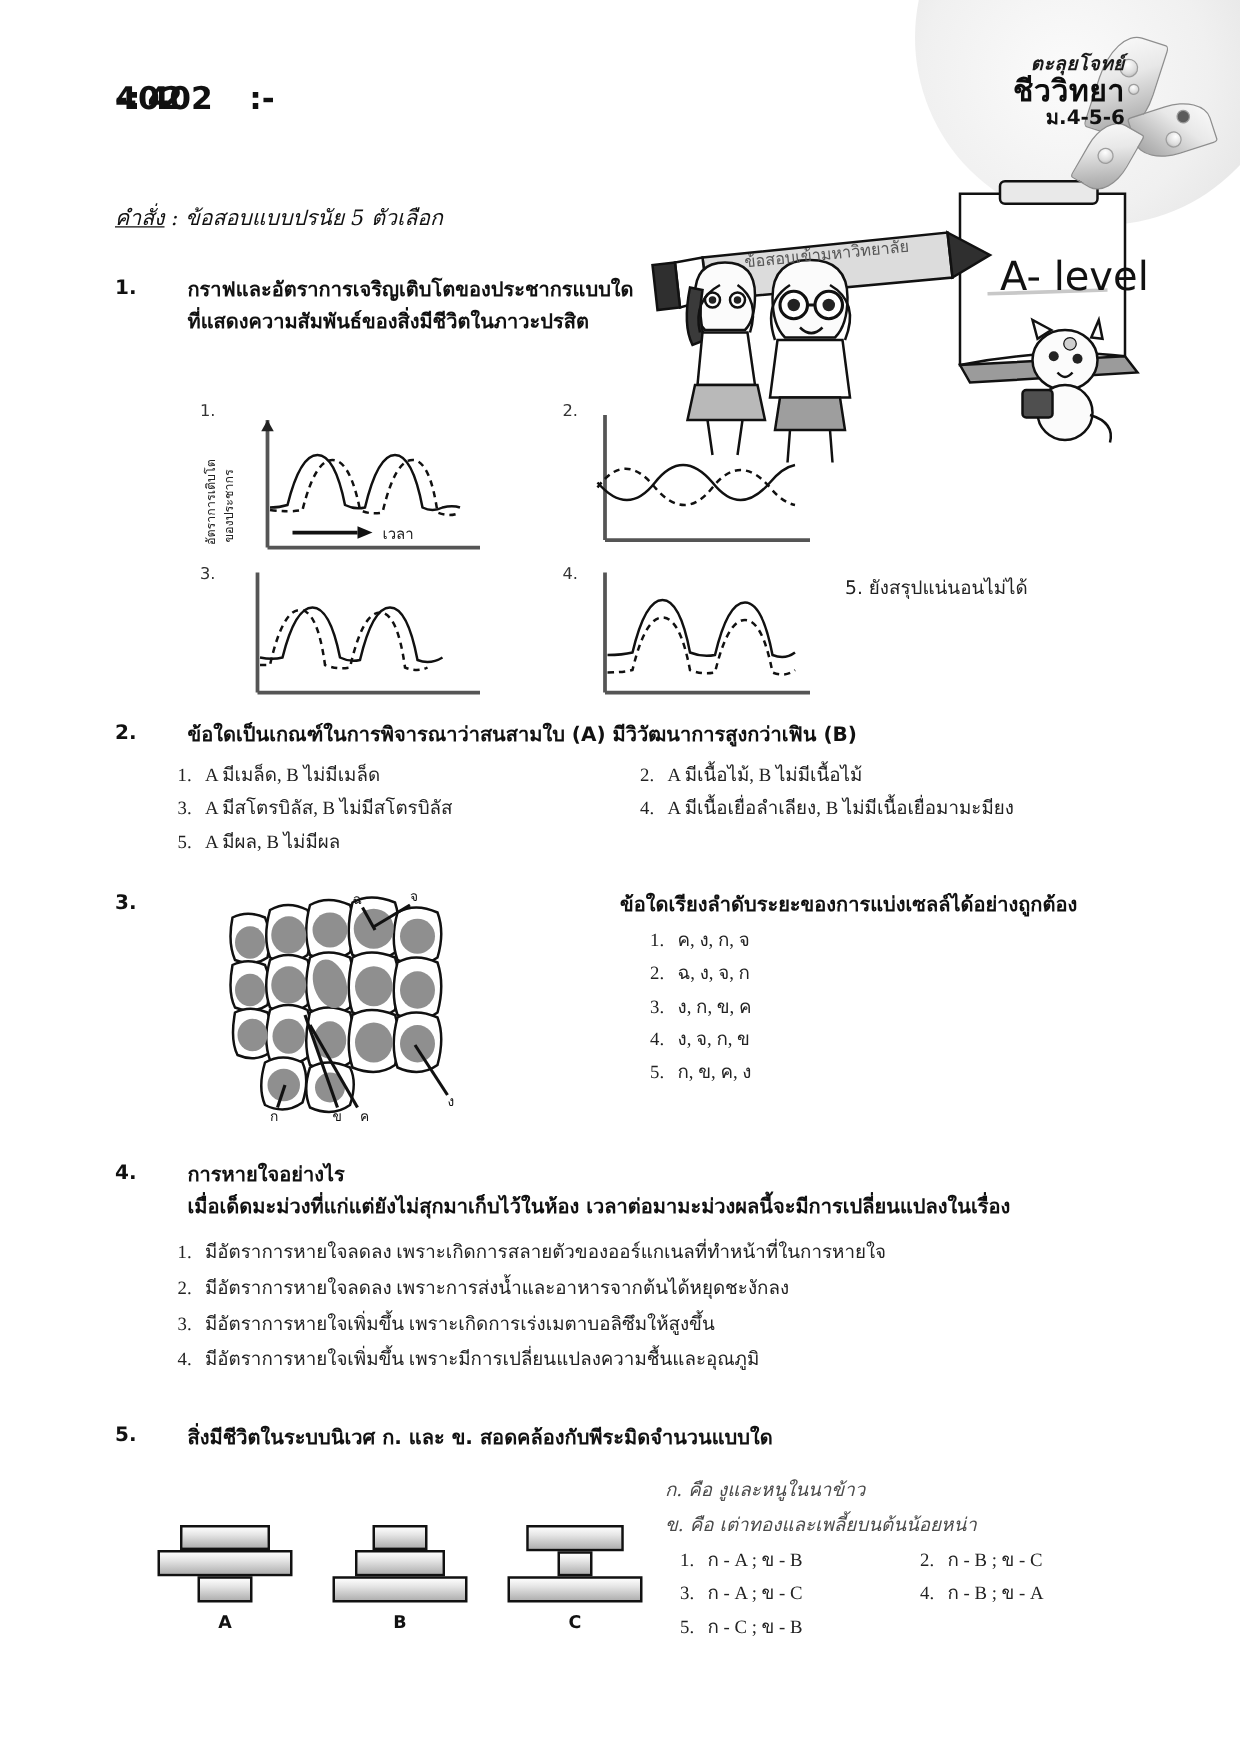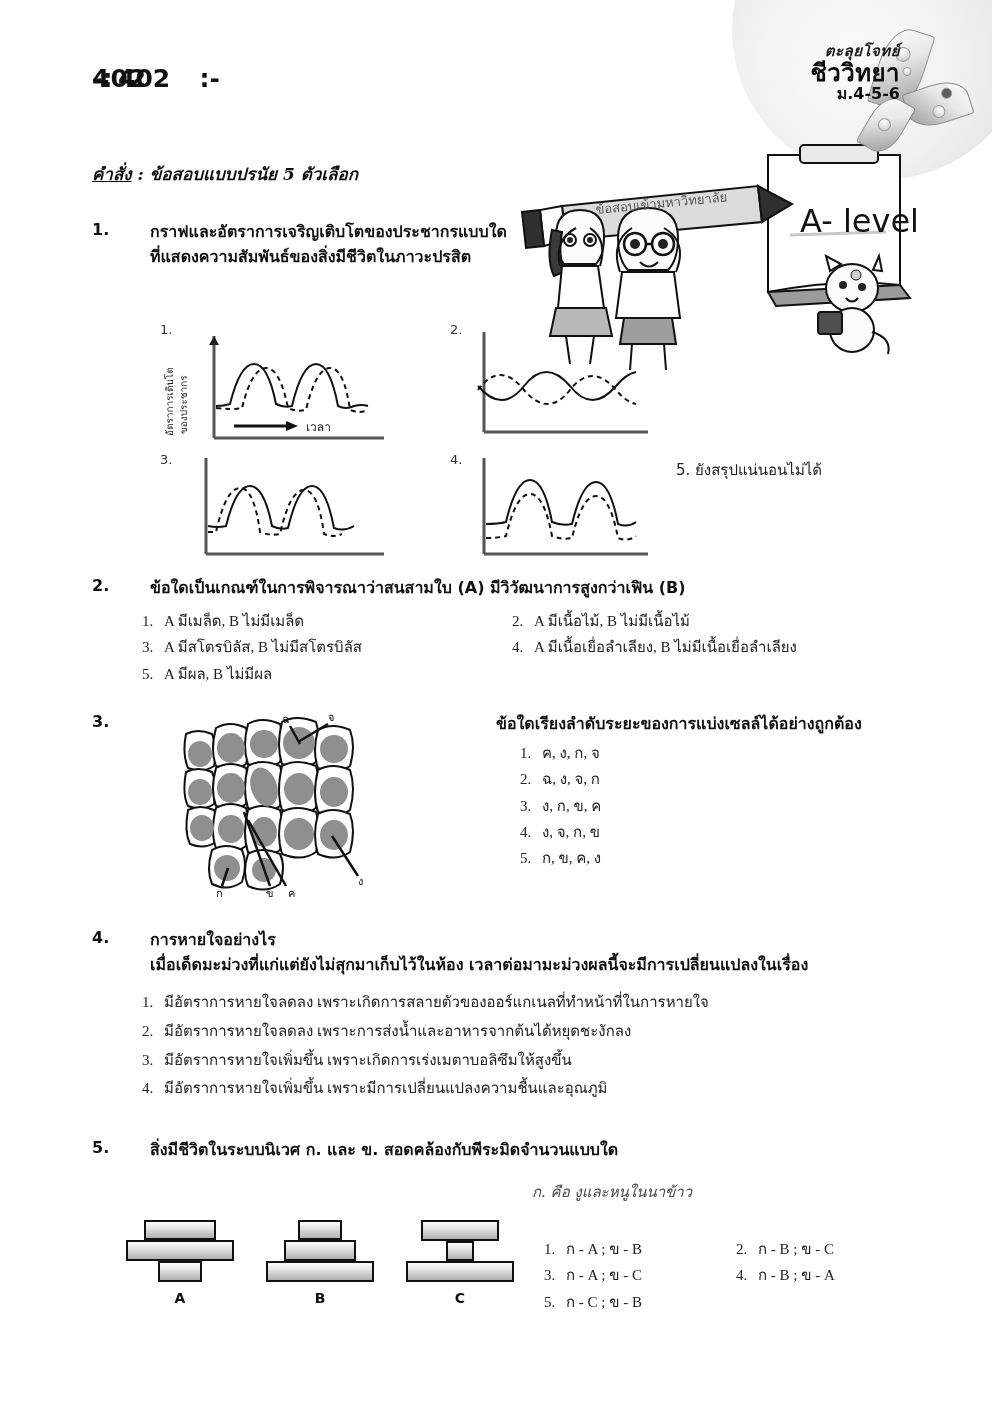--- a/index.html
+++ b/index.html
@@ -93,21 +93,21 @@
     background: radial-gradient(circle at 35% 30%, #ffffff 0%, #dcdcdc 60%, #a8a8a8 100%);
     border: 1px solid #9d9d9d;
   }
 
   
   .instruction {
     position: absolute;
     left: 92px; top: 160px;
     font-family: "DejaVu Serif", serif;
     font-style: italic;
-    font-weight: 700;
+    font-weight: 400;
     font-size: 17px;
     color: #111;
   }
   .instruction .u { text-decoration: underline; }
 
   
   .q {
     position: absolute;
     display: flex;
     align-items: flex-start;
@@ -385,21 +385,21 @@
     </div>
     <div class="opt">
       <span class="opt-n">5.</span><span>A มีผล, B ไม่มีผล</span>
     </div>
   </div>
   <div style="position:absolute; left:512px; top:608px; width:460px;">
     <div class="opt">
       <span class="opt-n">2.</span><span>A มีเนื้อไม้, B ไม่มีเนื้อไม้</span>
     </div>
     <div class="opt">
-      <span class="opt-n">4.</span><span>A มีเนื้อเยื่อลำเลียง, B ไม่มีเนื้อเยื่อลำเลียง</span>
+      <span class="opt-n">4.</span><span>A มีเนื้อเยื่อลำเลียง, B ไม่มีเนื้อเยื่อมามะมียง</span>
     </div>
   </div>
 
   <div class="q-num" style="position:absolute; left:92px; top:712px;">3.</div>
 
   <div id="q3-diagram">
     <svg width="200" height="178" viewBox="0 0 200 178">
       <g stroke="#111" stroke-width="2" fill="#ffffff">
 
         <path d="M4 18 q-4 20 2 34 q14 6 26 -2 q4 -18 -2 -32 q-14 -6 -26 0 Z"></path>
@@ -527,20 +527,21 @@
 
     <div class="pyr" style="left:280px; width:130px; height:62px;">
       <div class="bar" style="left:26px; top:0px; width:78px; height:21px;"></div>
       <div class="bar" style="left:51px; top:21px; width:28px; height:20px;"></div>
       <div class="bar" style="left:11px; top:41px; width:108px; height:21px;"></div>
     </div>
     <div class="pyr-caption" style="left:280px; width:130px;">C</div>
   </div>
 
   <div class="q5-given" style="left:532px; top:1180px;">ก.  คือ งูและหนูในนาข้าว</div>
+  <div class="q5-given" style="left:532px; top:1208px;">ข.  คือ เต่าทองและเพลี้ยบนต้นน้อยหน่า</div>
 
   <div style="position:absolute; left:544px; top:1236px; width:190px;">
     <div class="opt">
       <span class="opt-n">1.</span><span>ก - A ; ข - B</span>
     </div>
     <div class="opt">
       <span class="opt-n">3.</span><span>ก - A ; ข - C</span>
     </div>
     <div class="opt">
       <span class="opt-n">5.</span><span>ก - C ; ข - B</span>

